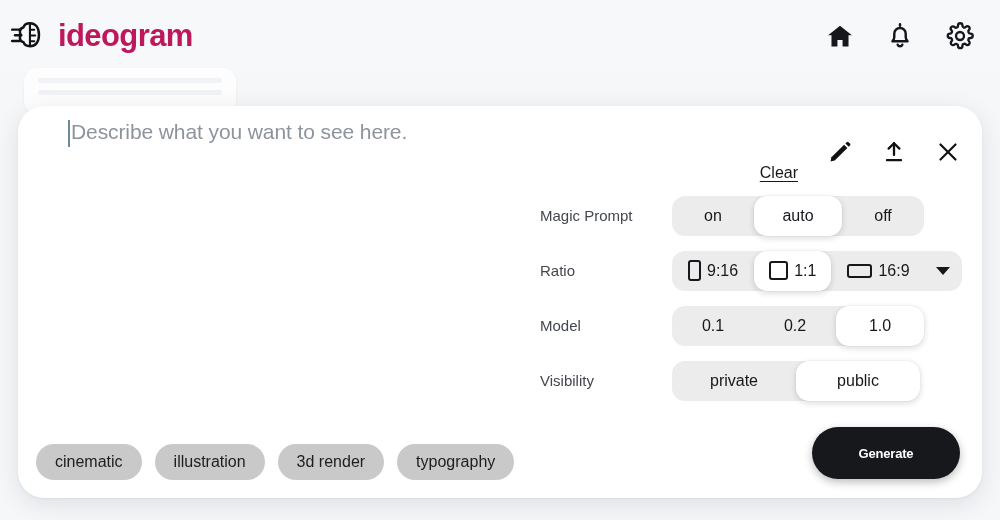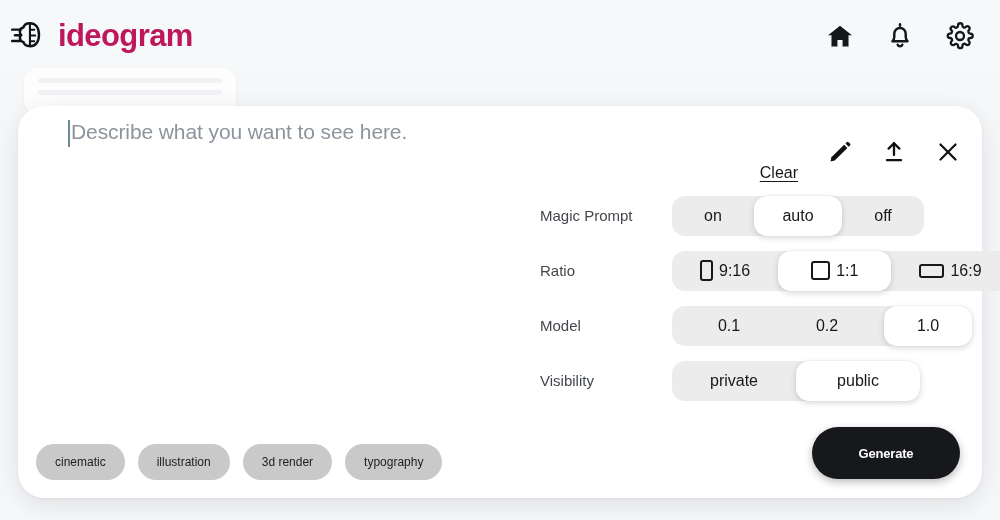--- a/index.html
+++ b/index.html
@@ -211,31 +211,31 @@
     background: #ffffff;
     box-shadow: 0 2px 6px rgba(15,20,30,0.16), 0 0 0 0.5px rgba(15,20,30,0.04);
     z-index: 2;
   }
 
   
   .group-magic .seg { width: 82px; padding: 0; }
   .group-magic .seg.selected { width: 88px; }
 
   
-  .group-model .seg { width: 82px; padding: 12px; margin-left: 16px; }
+  .group-model .seg { width: 82px; padding: 12px; }
   .group-model .seg.selected { width: 88px; }
 
   
   .group-visibility .seg { width: 124px; padding: 0; }
   .group-visibility .seg.selected { width: 124px; }
 
   
   .group-ratio { padding-right: 6px; }
-  .group-ratio .seg { padding: 0 28px; gap: 6px; }
-  .group-ratio .seg.selected { padding: 0 33px; }
+  .group-ratio .seg { padding: 0 16px; gap: 6px; }
+  .group-ratio .seg.selected { padding: 0 15px; }
 
   .ratio-icon {
     display: block;
     border: 2px solid #16181b;
     border-radius: 3px;
   }
   .ratio-icon.portrait { width: 13px; height: 21px; }
   .ratio-icon.square   { width: 19px; height: 19px; }
   .ratio-icon.landscape{ width: 25px; height: 14px; }
 
@@ -267,21 +267,21 @@
 
   .chip {
     height: 36px;
     display: inline-flex;
     align-items: center;
     justify-content: center;
     padding: 8px 19px;
     background: #c9c9c9;
     color: #1b1d20;
     border-radius: 18px;
-    font-size: 12px;
+    font-size: 16px;
     cursor: pointer;
     white-space: nowrap;
   }
 
   .text-link {
     font-size: 16px;
     color: #15171a;
     text-decoration: underline;
     text-underline-offset: 3px;
     cursor: pointer;

